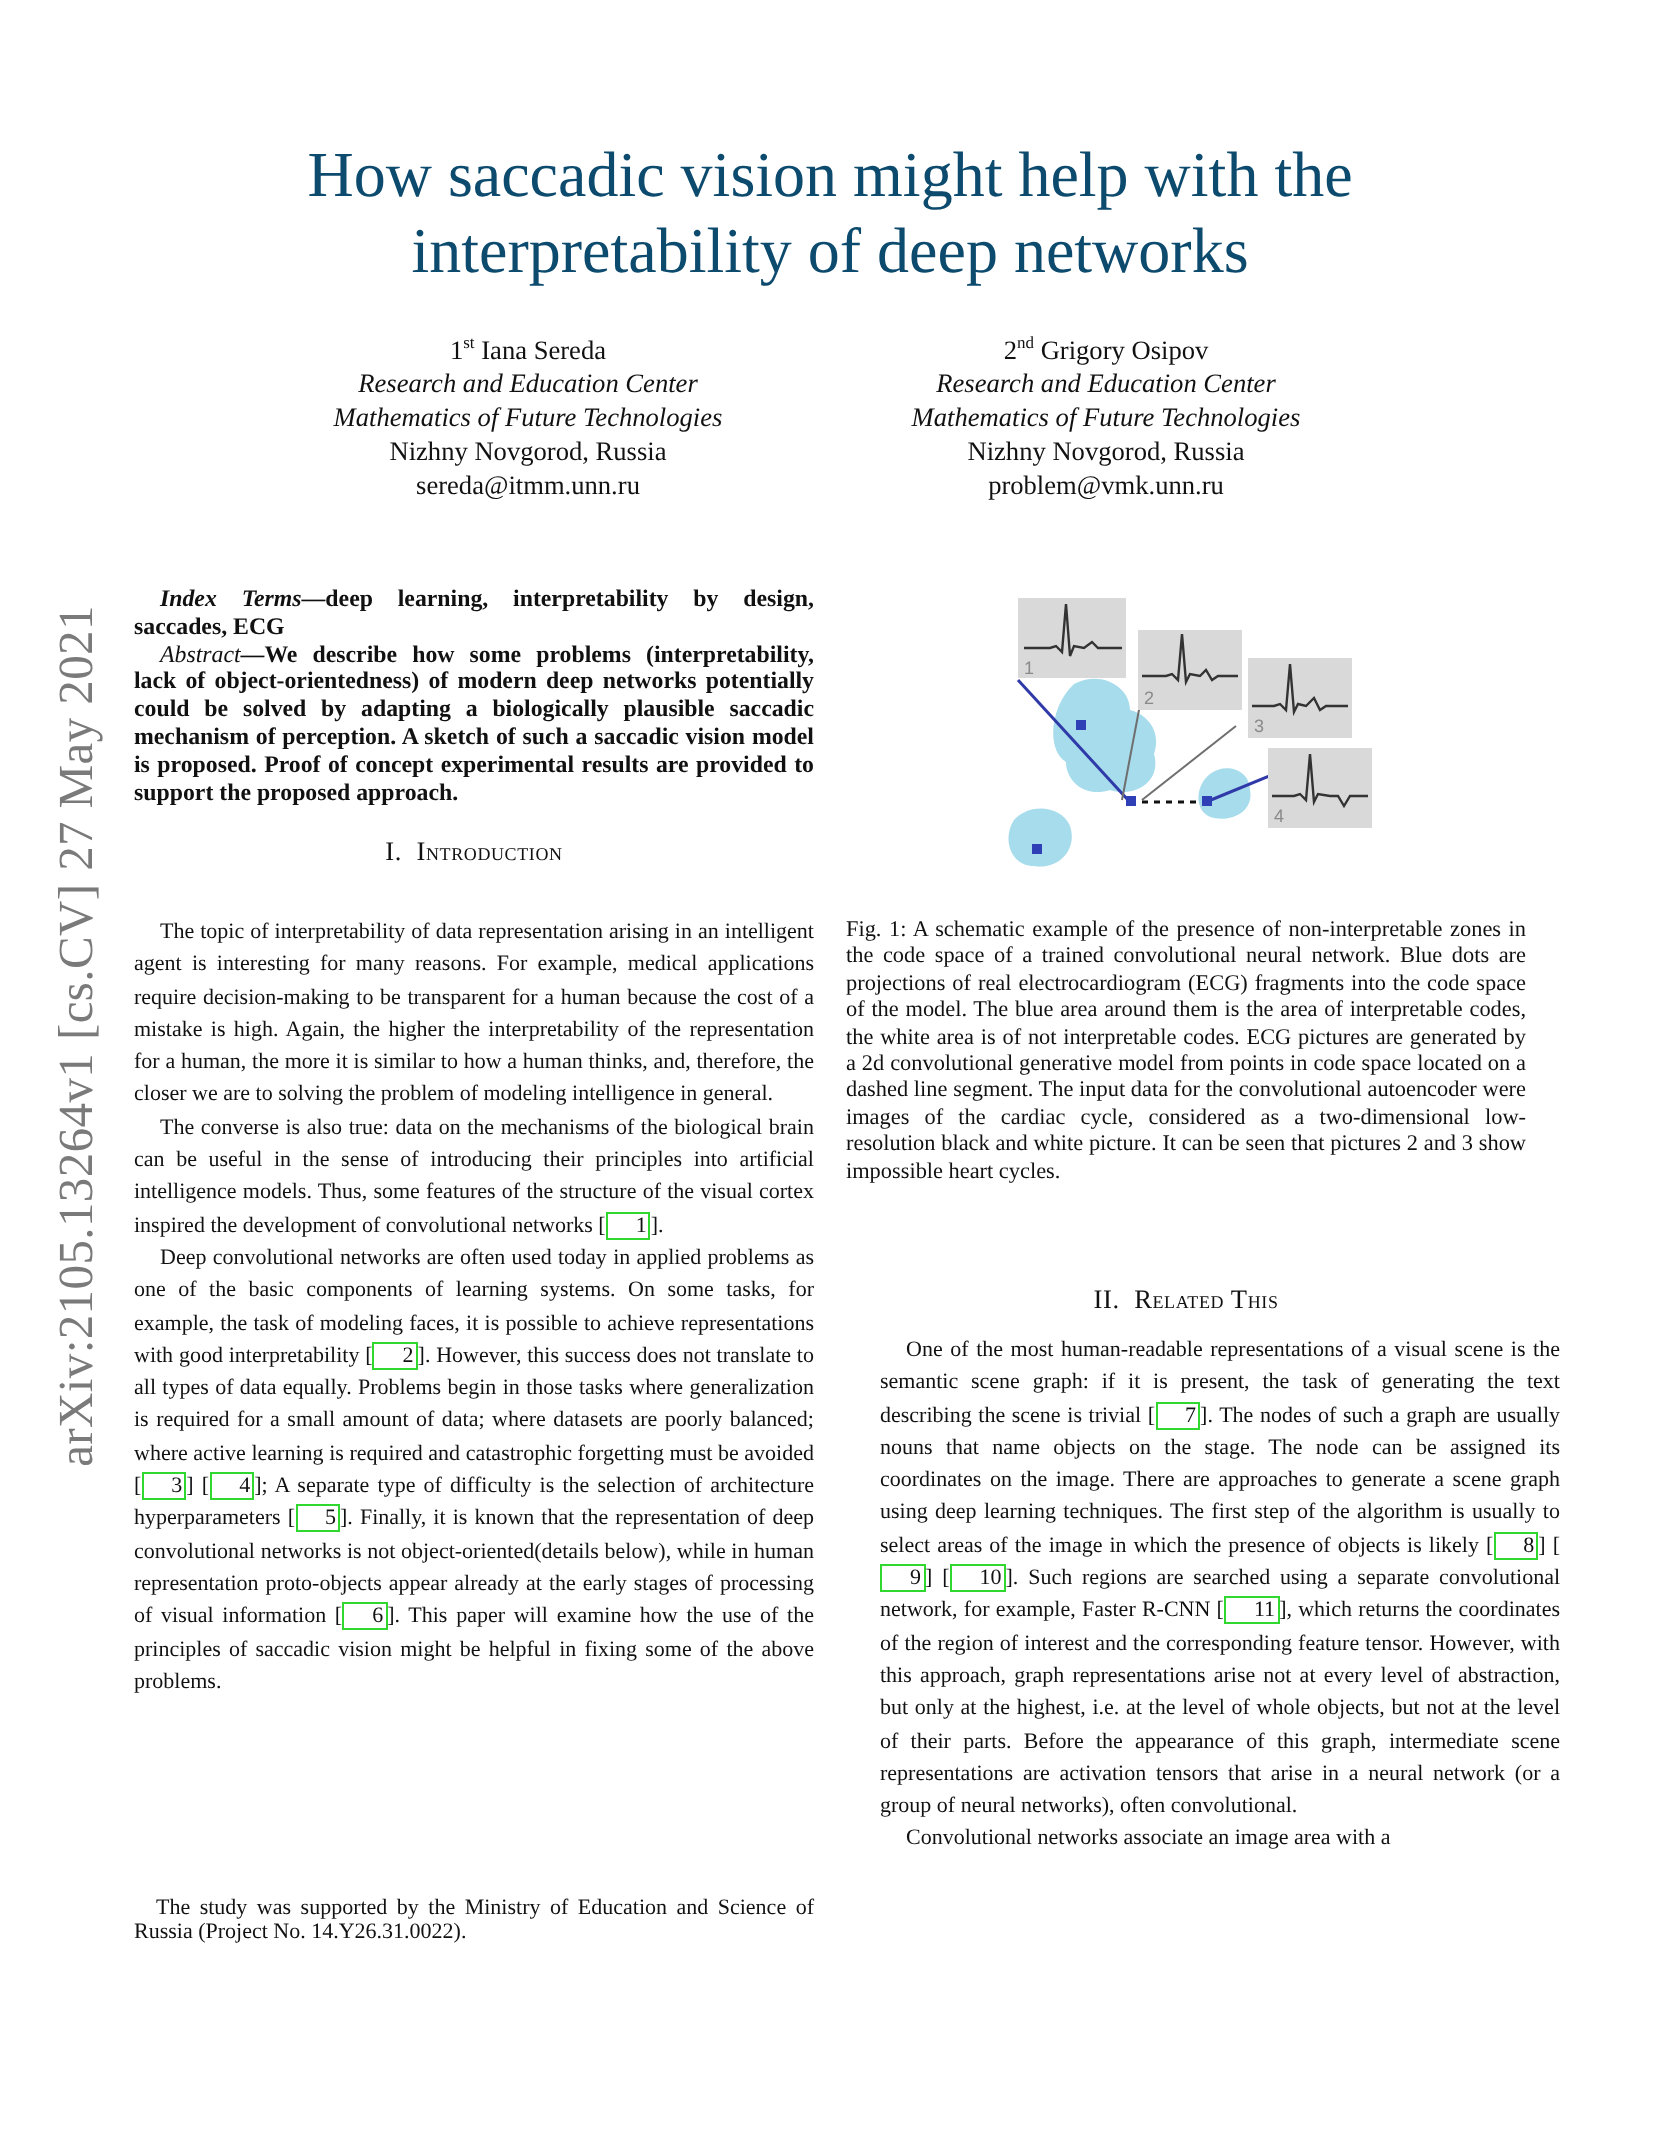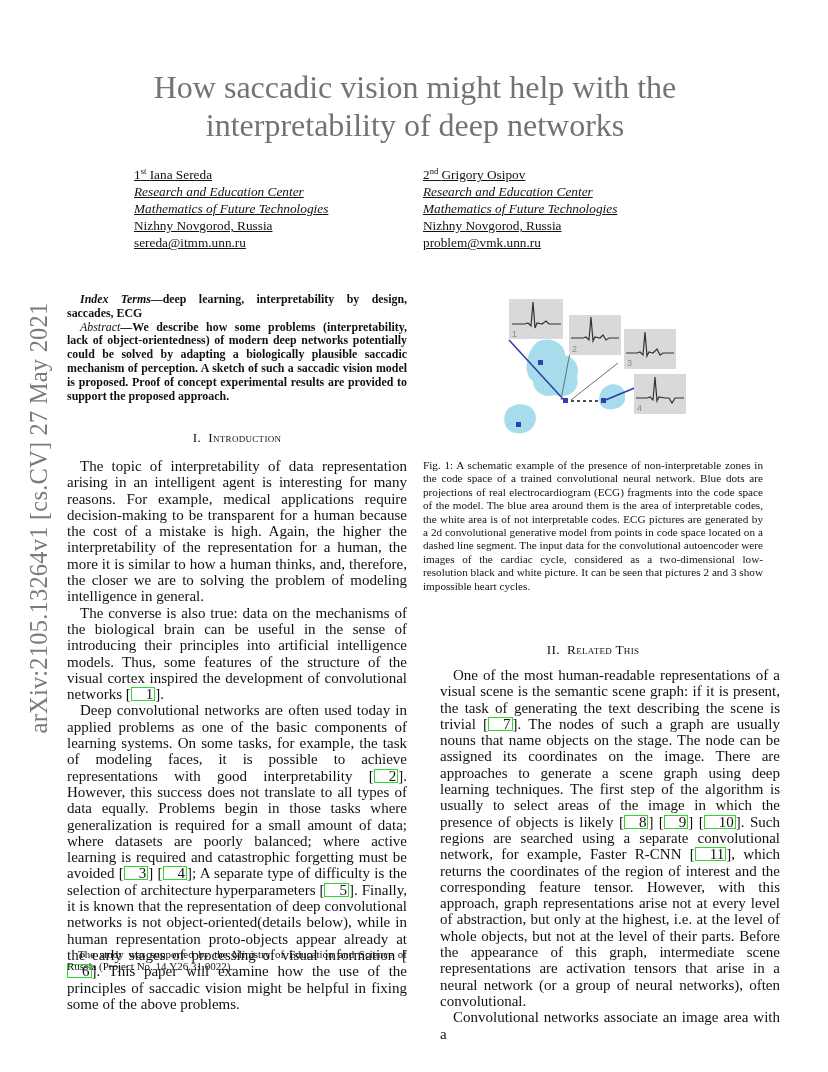--- a/index.html
+++ b/index.html
@@ -3,36 +3,36 @@
 <meta charset="utf-8">
 <style>
   html, body { margin: 0; padding: 0; background: #ffffff; }
   body { width: 828px; height: 1072px; position: relative; overflow: hidden;
          font-family: "Liberation Serif", "DejaVu Serif", serif; color: #111; }
   .arxiv { position: absolute; left: 24px; top: 278px; width: 30px; height: 480px; }
   .arxiv span { position: absolute; left: 50%; top: 50%; white-space: nowrap;
                 transform: translate(-50%, -50%) rotate(-90deg);
                 font-size: 24.5px; color: #7a7a7a; letter-spacing: 0.2px; }
   .title { position: absolute; left: 80px; top: 68px; width: 670px; text-align: center;
-           font-size: 32px; line-height: 38px; color: #737373; }
-  .author { position: absolute; top: 163px; width: 260px; 
-            font-size: 13.3px; line-height: 17px; text-decoration: underline; }
+           font-size: 32px; line-height: 38px; color: #0c4a6e; }
+  .author { position: absolute; top: 163px; width: 260px; text-align: center;
+            font-size: 13.3px; line-height: 17px; }
   .author .it { font-style: italic; }
   .author sup { font-size: 8.5px; }
   .a1 { left: 134px; } .a2 { left: 423px; }
-  .col { position: absolute; font-size: 15px; line-height: 16.3px; text-align: justify; }
+  .col { position: absolute; font-size: 11px; line-height: 16.3px; text-align: justify; }
   .lcol { left: 67px; width: 340px; }
   .rcol { left: 423px; width: 340px; }
   .abstract { top: 293px; font-weight: bold; font-size: 11.9px; line-height: 13.8px; }
   .abstract p { margin: 0; text-indent: 13px; }
   .abstract i { font-weight: normal; font-style: italic; }
   .abstract .kw { font-weight: bold; font-style: italic; }
   .sec { position: absolute; text-align: center; font-size: 13.3px; letter-spacing: 0.3px; }
   .sec .sc { font-variant: small-caps; }
-  .sec1 { left: 67px; width: 340px; top: 430px; }
+  .sec1 { left: 67px; width: 340px; top: 418px; }
   .sec2 { left: 423px; width: 340px; top: 642px; }
   .body1 { top: 458px; }
   .body1 p, .body2 p { margin: 0; text-indent: 13px; }
   .body2 { top: 667px; margin-left: 17px; }
   .cite { border: 1.2px solid #2fd82f; padding: 0 1px; line-height: 12px; display: inline-block; }
   .caption { top: 459px; font-size: 11.2px; line-height: 13.4px; }
   .footnote { position: absolute; left: 67px; width: 340px; top: 948px;
               font-size: 11px; line-height: 12px; text-align: justify; }
   .footnote p { margin: 0; text-indent: 11px; }
   .figure { position: absolute; left: 495px; top: 295px; width: 200px; height: 155px; }

